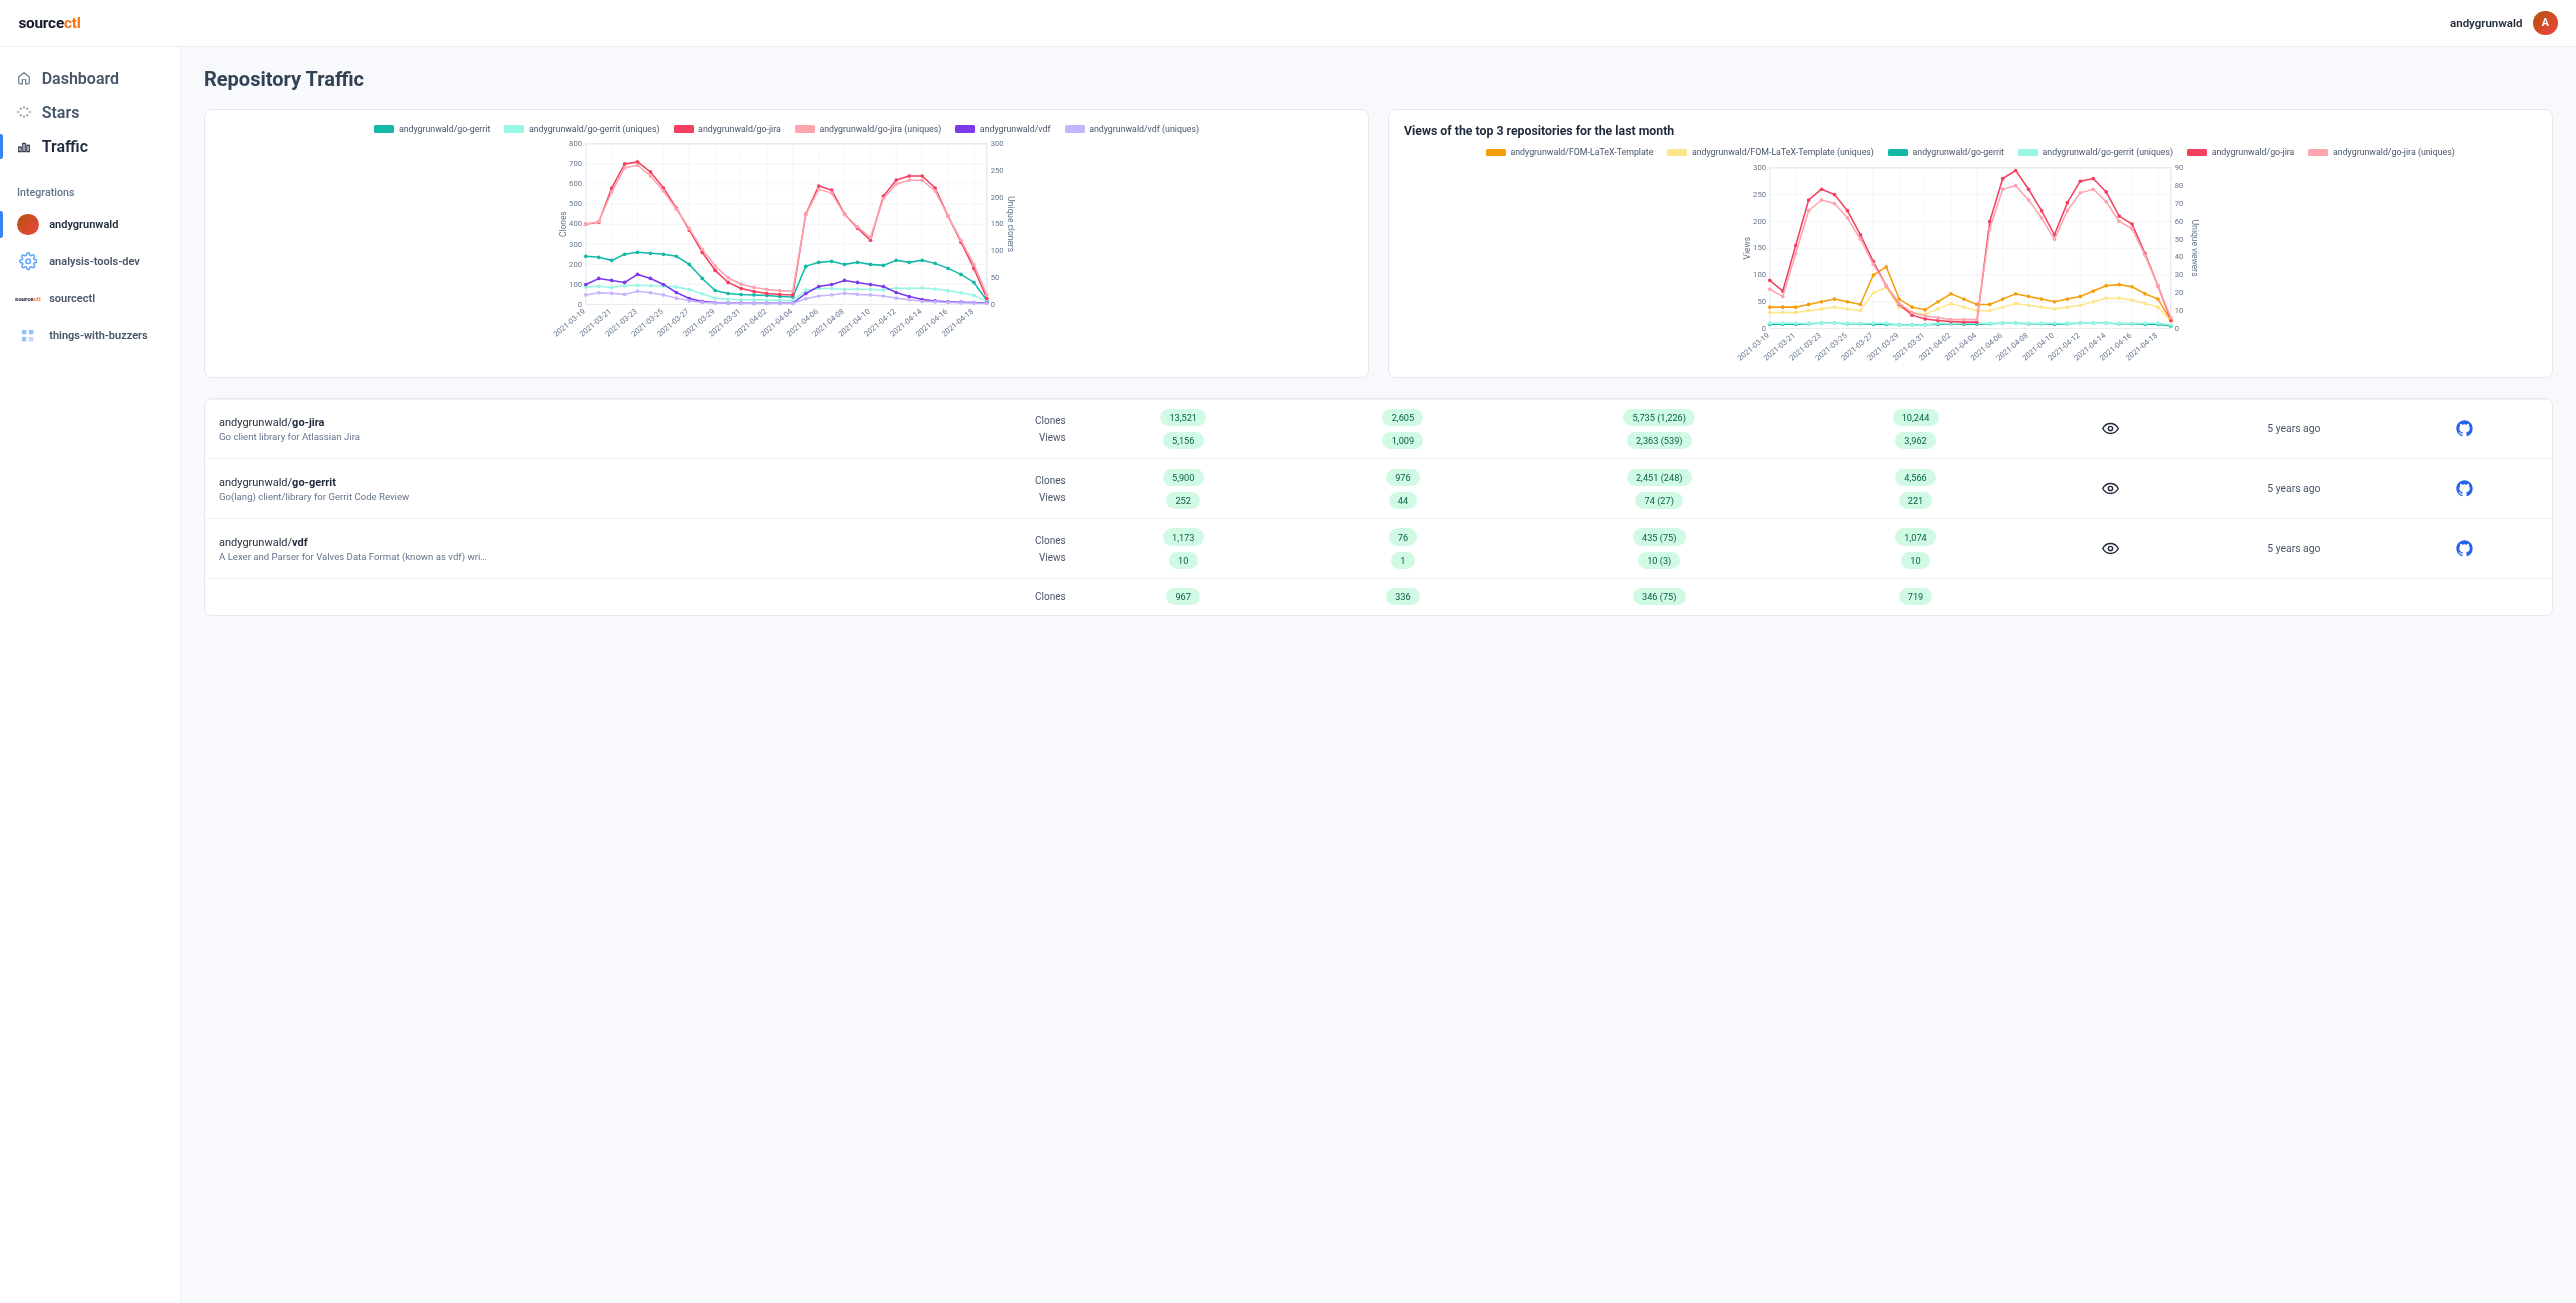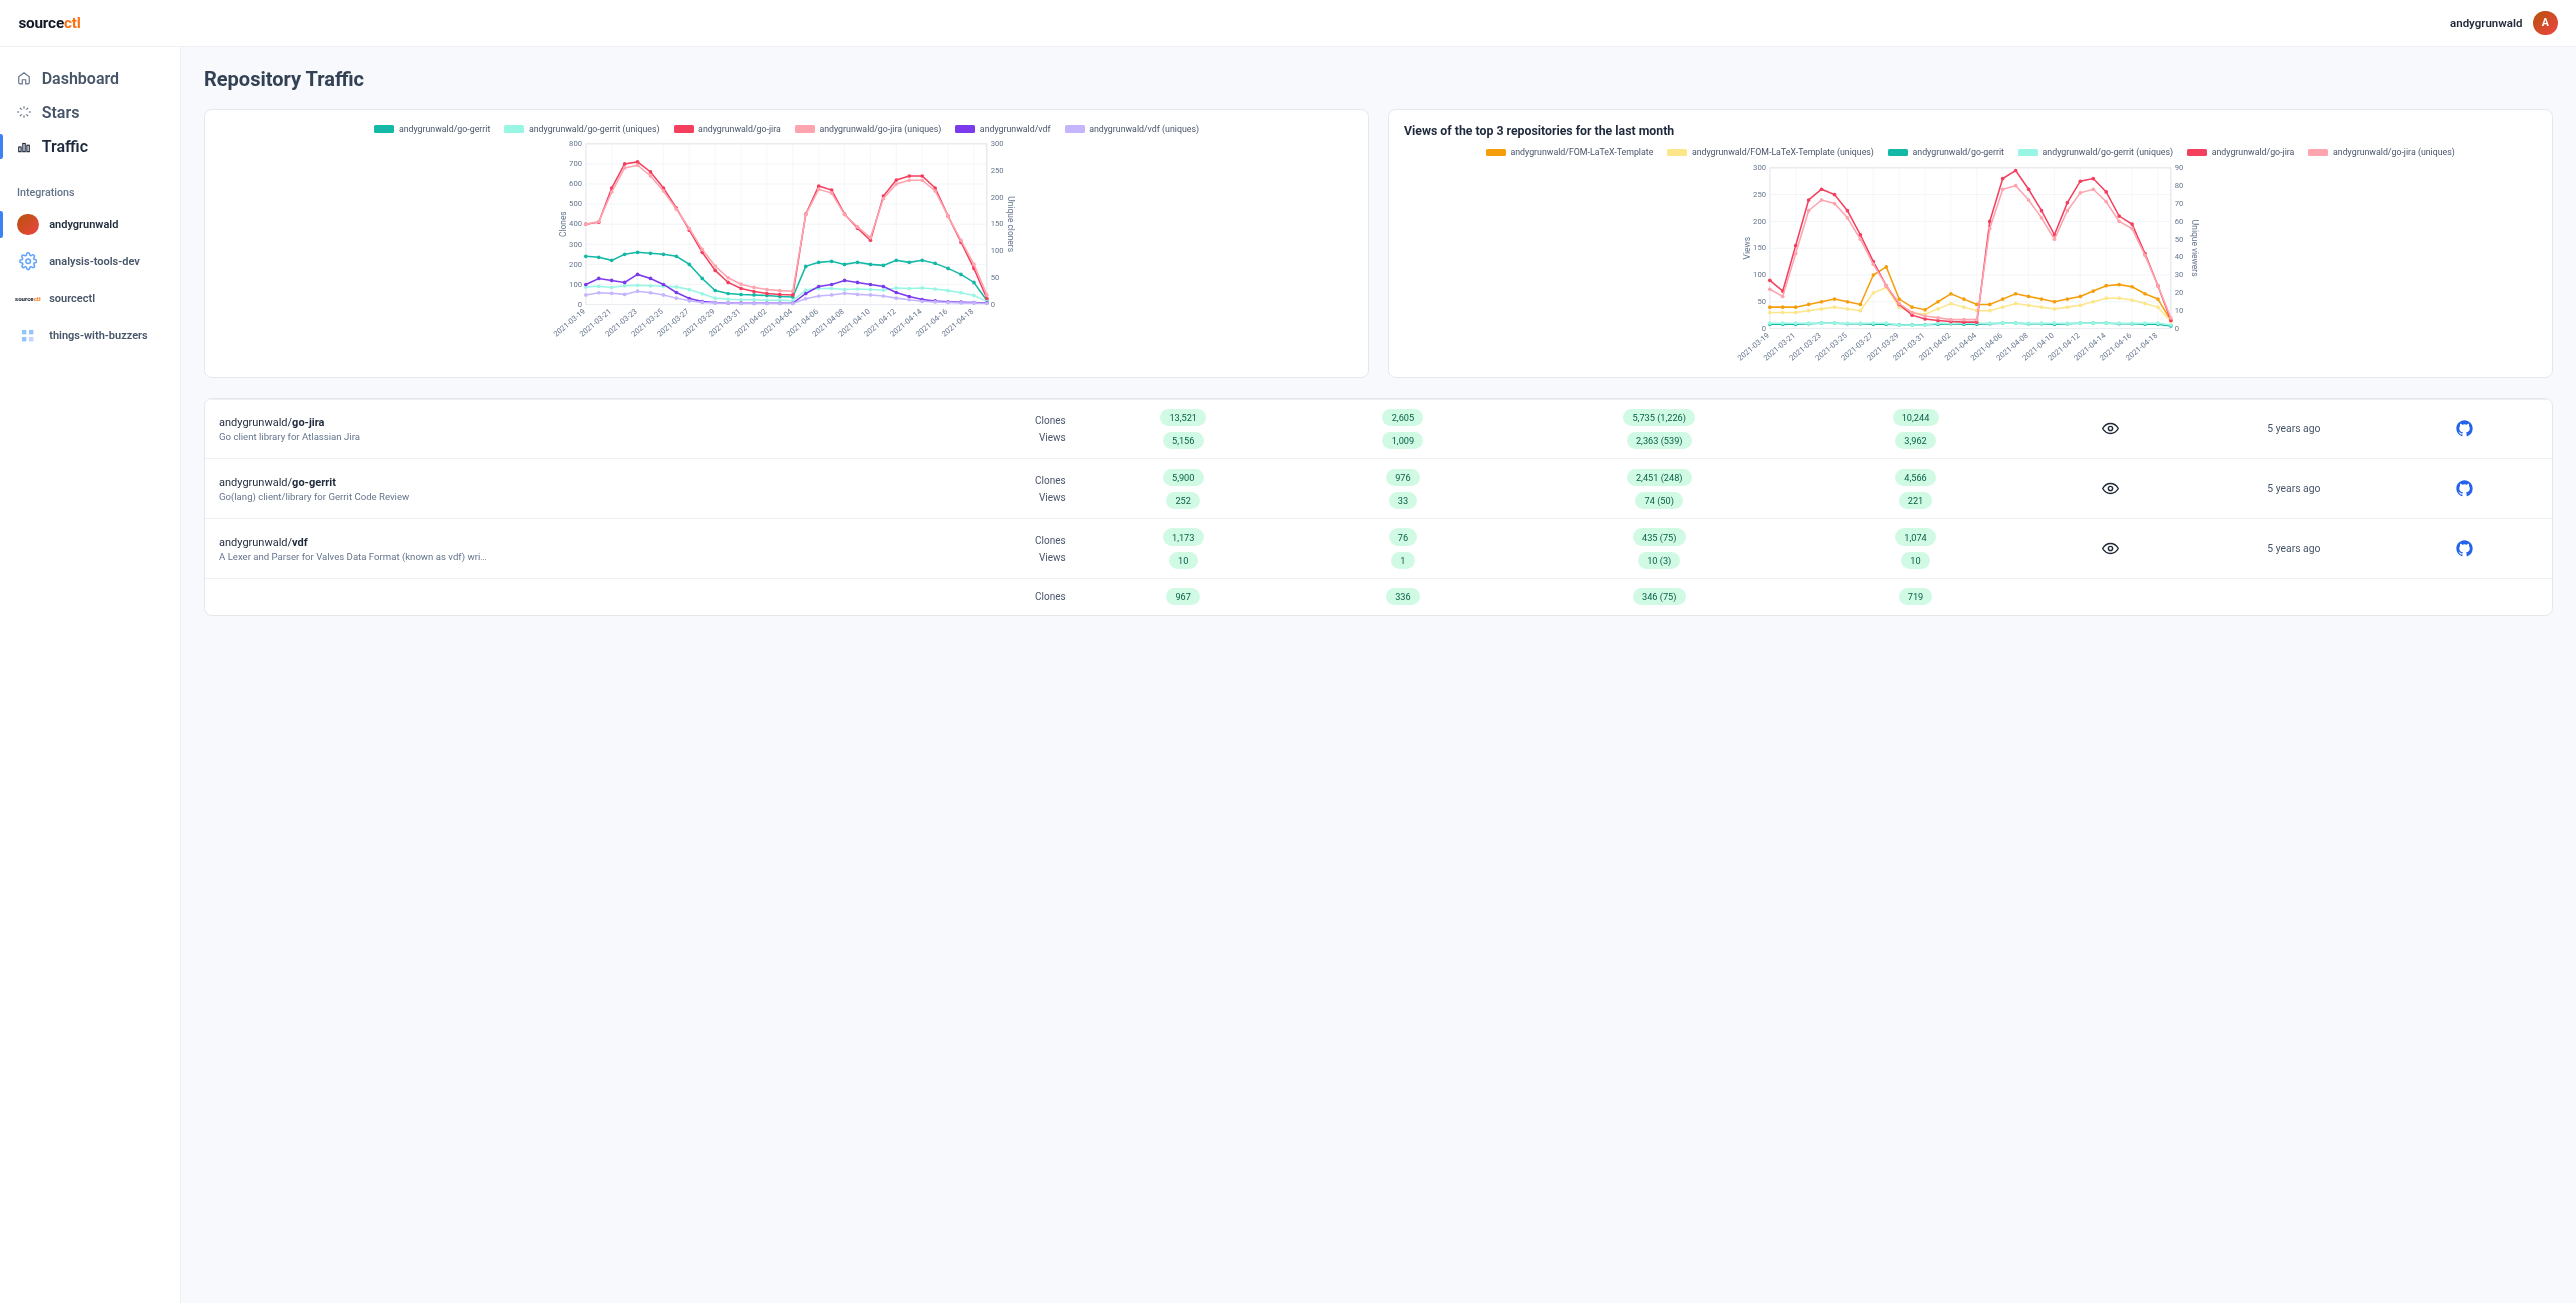--- a/index.html
+++ b/index.html
@@ -787,25 +787,25 @@
               <div class="metric-label-col">
                 <span>Clones</span>
                 <span>Views</span>
               </div>
               <div class="badge-col">
                 <span class="badge">5,900</span>
                 <span class="badge">252</span>
               </div>
               <div class="badge-col">
                 <span class="badge">976</span>
-                <span class="badge">33</span>
+                <span class="badge">44</span>
               </div>
               <div class="badge-col">
                 <span class="badge">2,451 (248)</span>
-                <span class="badge">74 (50)</span>
+                <span class="badge">74 (27)</span>
               </div>
               <div class="badge-col">
                 <span class="badge">4,566</span>
                 <span class="badge">221</span>
               </div>
               <div class="vis-col">
                 <span class="eye-icon"><svg viewBox="0 0 24 24" width="17" height="17" fill="none" stroke="#1f2937" stroke-width="2">
                     <path d="M1 12s4-7 11-7 11 7 11 7-4 7-11 7S1 12 1 12z"></path>
                     <circle cx="12" cy="12" r="3"></circle>
                   </svg></span>

